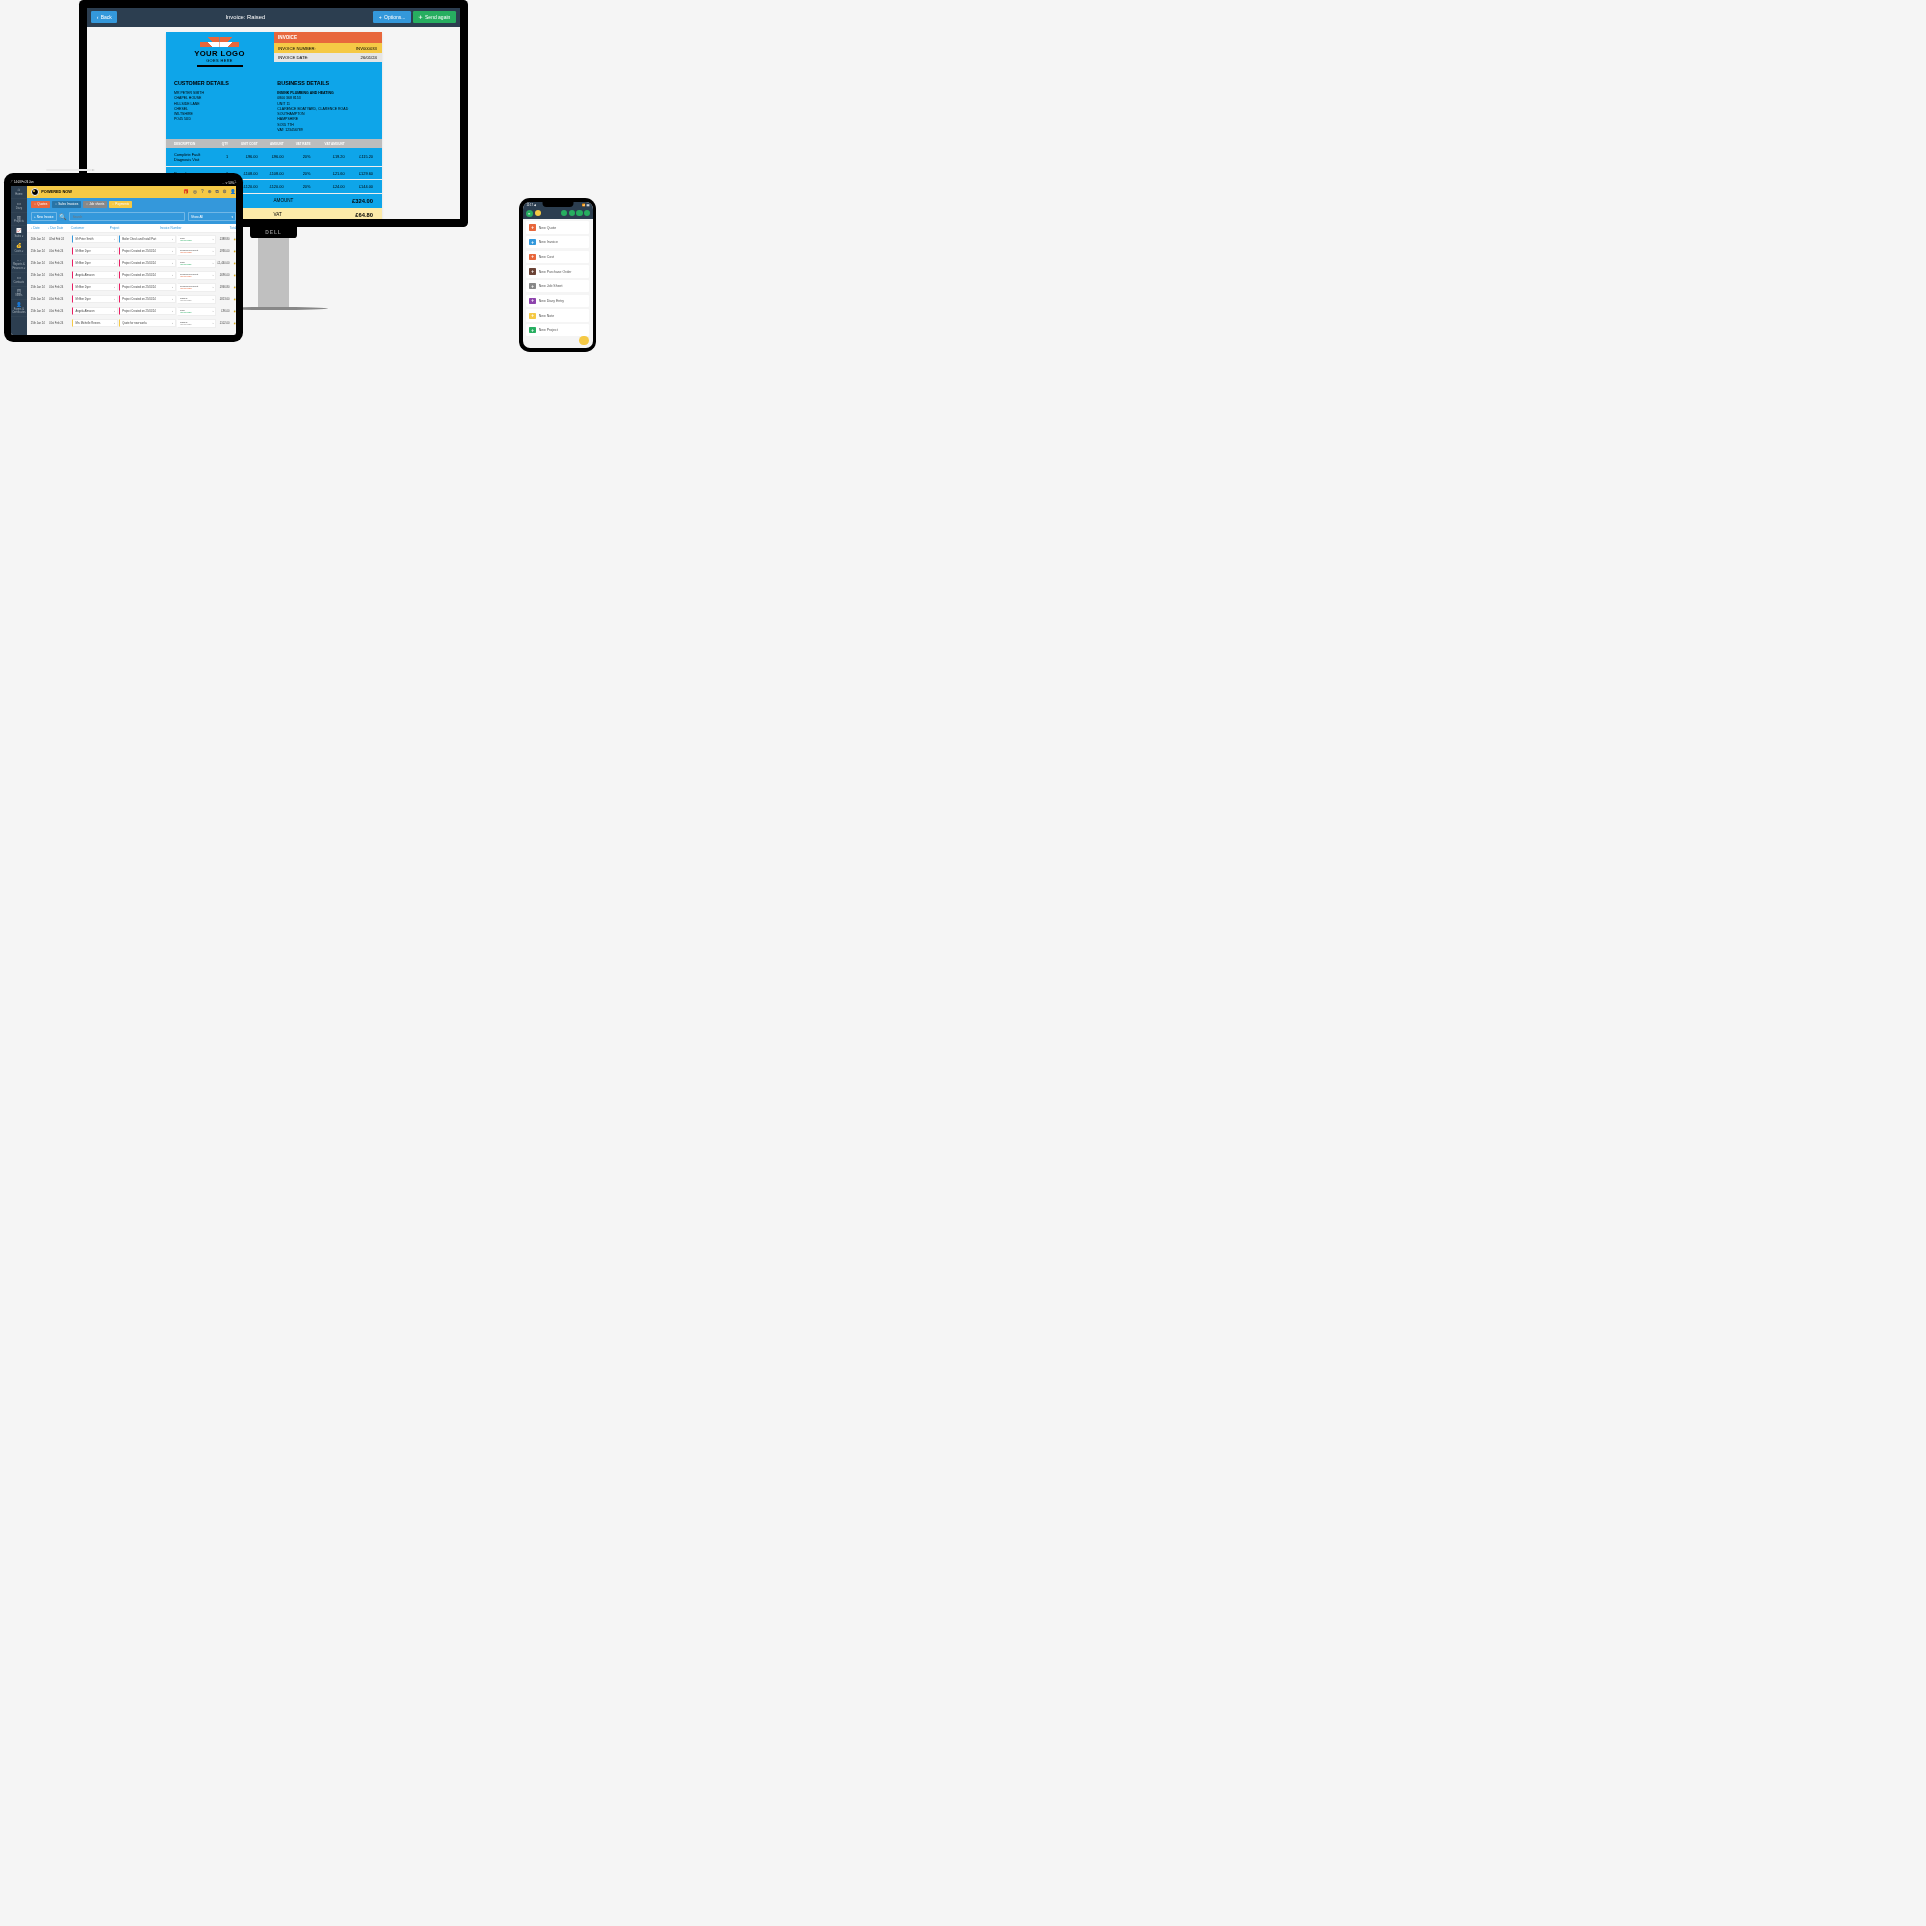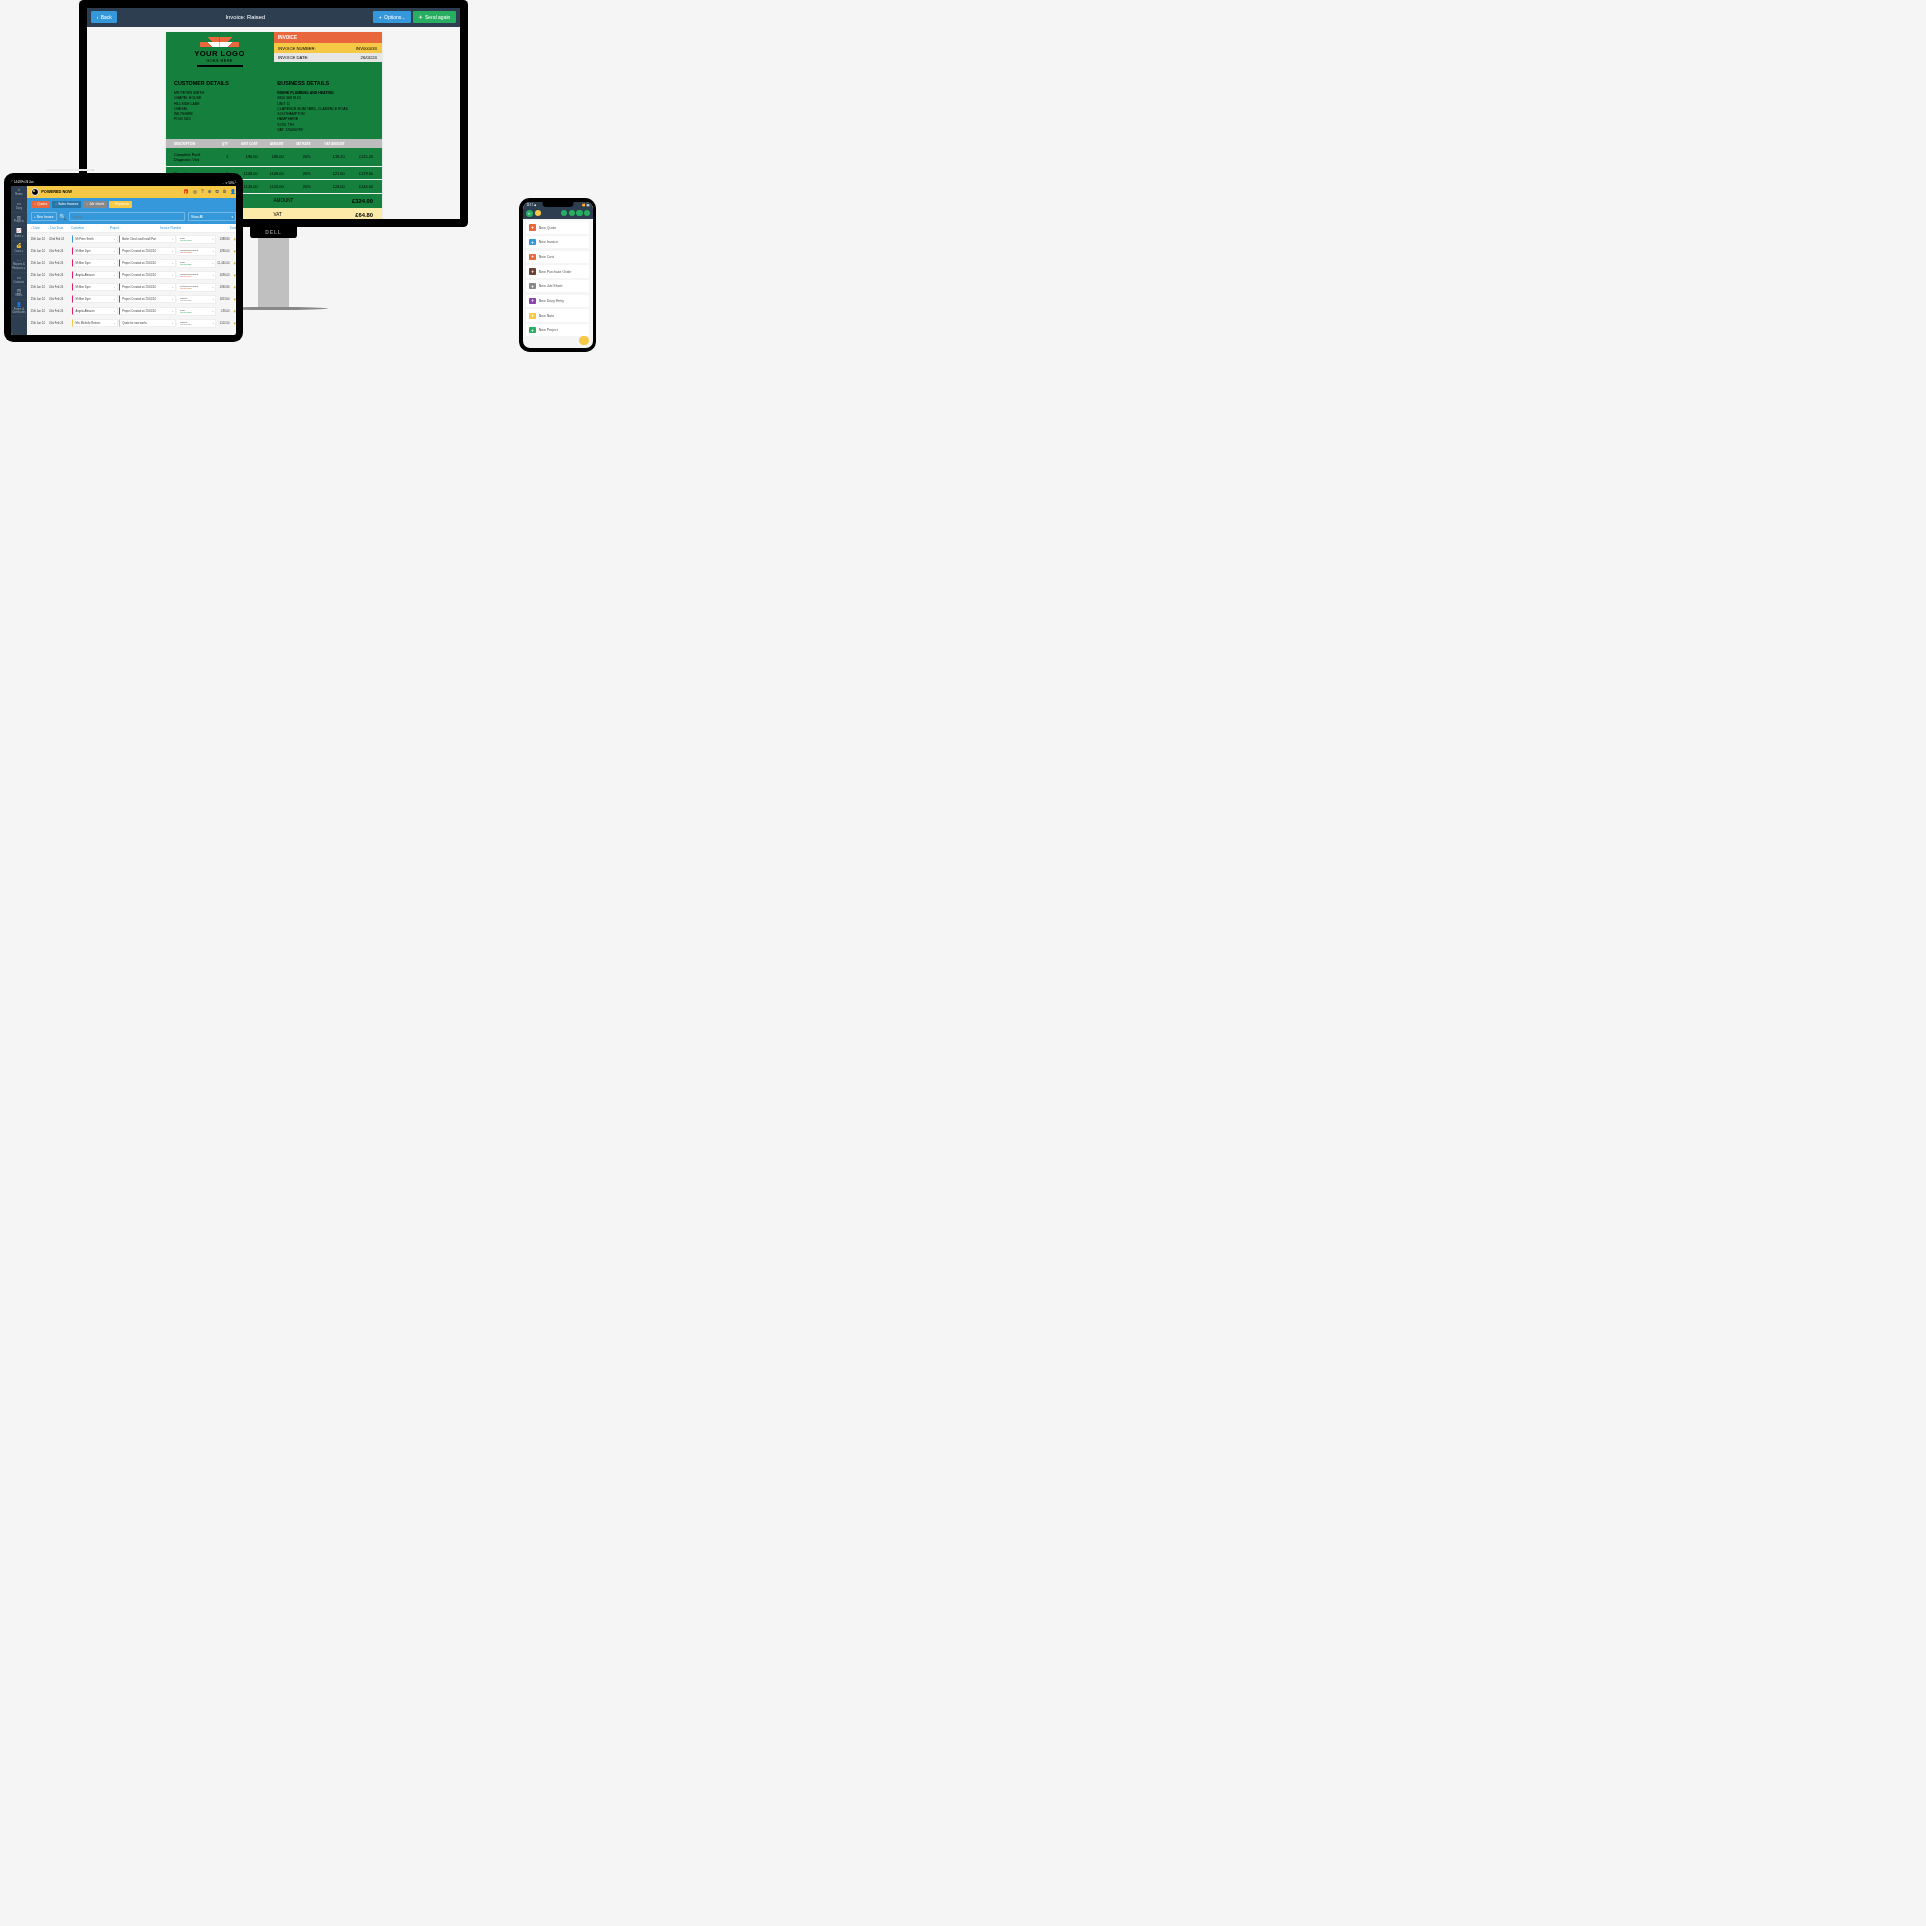--- a/index.html
+++ b/index.html
@@ -4,21 +4,21 @@
 <style>
 body { margin:0; font-family:-apple-system,Segoe UI,Helvetica,Arial,sans-serif; background:#f5f5f5; width:601px; height:435px; position:relative; }
 .monitor { position:absolute; left:79px; top:0; width:389px; height:316px; }
 .monitor .bezel { width:100%; height:227px; background:#000; border-radius:4.6px; padding:7.7px; box-sizing:border-box; position:relative; }
 .monitor .screen { width:100%; height:100%; background:#f5f5f5; overflow:hidden; }
 .monitor .topbar { background:#2c3e50; height:19px; display:flex; align-items:center; padding:0 4.6px; color:#fff; }
 .monitor .btn-blue,.monitor .btn-green { color:#fff; border:none; padding:3.1px 5.4px; font-size:5px; border-radius:1.2px; cursor:pointer; display:flex; align-items:center; gap:2.3px; }
 .monitor .btn-blue { background:#3498db; }
 .monitor .btn-green { background:#27ae60; }
 .monitor .title { flex:1; text-align:center; font-size:5.8px; }
-.paper { background:#15803d; width:216px; margin:5.4px auto 0; box-shadow:0 0.8px 2.3px rgba(0,0,0,.1); }
+.paper { background:#0ea5e9; width:216px; margin:5.4px auto 0; box-shadow:0 0.8px 2.3px rgba(0,0,0,.1); }
 .paper .hdr { display:flex; }
 .paper .logo { width:50%; padding:4.6px 0; text-align:center; }
 .paper .roof { width:39px; height:5.4px; margin:0 auto; background:linear-gradient(45deg,transparent 49%,#e8673c 50%) left/50% 100% no-repeat,linear-gradient(-45deg,transparent 49%,#e8673c 50%) right/50% 100% no-repeat; position:relative; }
 .paper .roof::after { content:''; position:absolute; top:100%; left:0; right:0; height:5.4px; background:linear-gradient(45deg,transparent 49%,#fff 50%) left/50% 100% no-repeat,linear-gradient(-45deg,transparent 49%,#fff 50%) right/50% 100% no-repeat, #e8673c; }
 .paper .logo .t1 { font-weight:900; font-size:7.7px; letter-spacing:0.4px; margin-top:7px; }
 .paper .logo .t2 { font-size:3.9px; letter-spacing:0.4px; }
 .paper .logo .bar { width:46px; height:2.3px; background:#000; margin:1.5px auto; }
 .paper .meta { width:50%; font-size:4.2px; }
 .paper .meta .r { display:flex; justify-content:space-between; padding:2.3px 4.6px; }
 .paper .inv-h { background:#e8673c; color:#fff; font-weight:600; padding:3.1px 4.6px; font-size:4.6px; }

